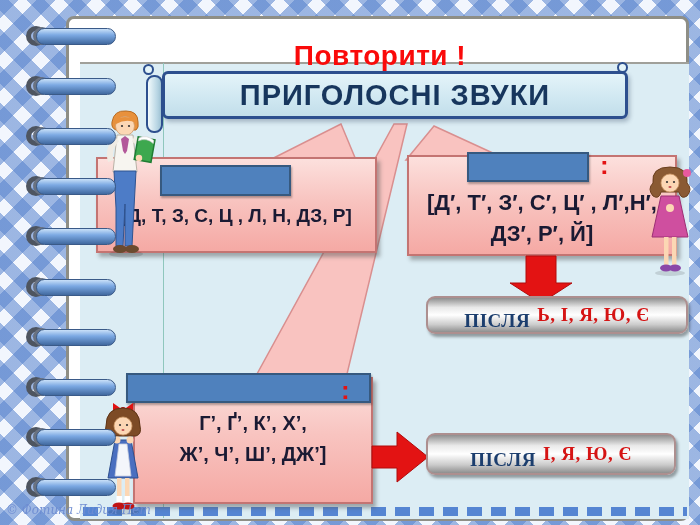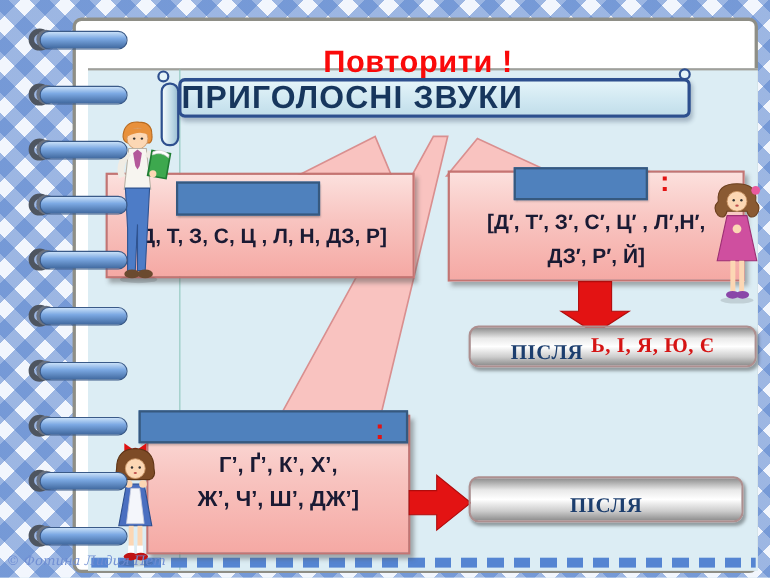--- a/index.html
+++ b/index.html
@@ -18,24 +18,24 @@
   .content{left:80px;top:62px;width:609px;height:457px;background:#dcedf4;
            border-top:2px solid #a0a09a;box-sizing:border-box;z-index:2;}
   .teal-strip{left:81px;top:63px;width:82px;height:455px;z-index:3;
 for              background:repeating-linear-gradient(180deg,#cdeee7 0 2px,#a0dbd0 2px 4px);
               border-right:1px solid #8fc7bd;}
   .dash-border{left:83px;top:507px;width:604px;height:9px;z-index:4;
                background:repeating-linear-gradient(90deg,#5585d2 0 15px, rgba(0,0,0,0) 15px 24px);}
   .heading{left:80px;top:36px;width:600px;height:40px;line-height:40px;text-align:center;
            font-size:28px;font-weight:bold;color:#fa0a0a;z-index:4;letter-spacing:.5px;}
   
-  .banner{left:162px;top:71px;width:466px;height:36px;z-index:6;
+  .banner{left:162px;top:71px;width:466px;height:48px;z-index:6;
           background:linear-gradient(180deg,#e4f4f9 0%,#cfe7f1 60%,#c2deea 100%);
           border:3px solid #2d4f8e;border-radius:6px;box-sizing:border-box;
-          display:flex;align-items:center;justify-content:flex-start;
+          display:flex;align-items:center;justify-content:center;
           box-shadow:2px 3px 4px rgba(40,60,90,.3);}
   .banner-text{font-size:29px;font-weight:bold;color:#17365d;letter-spacing:1px;}
   .banner-roll{left:146px;top:75px;width:17px;height:58px;z-index:5;
                background:linear-gradient(90deg,#f2fafc 0%,#b9d6e4 70%,#9fc2d4 100%);
                border:2.5px solid #2d4f8e;border-radius:8px;box-sizing:border-box;}
   .curl{width:11px;height:11px;border:2.5px solid #2d4f8e;border-radius:50%;
         background:#e4f4f9;box-sizing:border-box;z-index:7;}
   
   .arrow-layer{left:0;top:0;width:700px;height:525px;z-index:5;}
   .red-layer{left:0;top:0;width:700px;height:525px;z-index:6;pointer-events:none;}
@@ -49,21 +49,21 @@
   
   .cover{background:#4f81bd;border:2px solid #36597f;box-sizing:border-box;z-index:7;
          box-shadow:1px 2px 2px rgba(0,0,0,.3);}
   .cover-hard{left:160px;top:165px;width:131px;height:31px;}
   .cover-soft{left:467px;top:152px;width:122px;height:30px;}
   .cover-semi{left:126px;top:373px;width:245px;height:30px;}
   .red-colon{font-weight:bold;font-size:26px;color:#e31313;z-index:7;line-height:28px;}
   
   .sounds{font-weight:bold;color:#1a1a33;text-align:center;z-index:7;white-space:nowrap;}
   .sounds-hard{left:98px;top:205px;width:277px;font-size:19px;}
-  .sounds-soft{left:409px;top:187px;width:266px;font-size:19px;line-height:31px;}
+  .sounds-soft{left:409px;top:187px;width:266px;font-size:22px;line-height:31px;}
   .sounds-semi{left:135px;top:408px;width:236px;font-size:20px;line-height:31px;}
   
   .rule{background:linear-gradient(180deg,#8f8f8f 0%,#e9e9e9 28%,#ffffff 50%,#cccccc 78%,#8f8f8f 100%);
         border:2px solid #ad8f8f;border-radius:9px;box-sizing:border-box;z-index:6;
         display:flex;align-items:center;justify-content:center;gap:7px;
         font-family:"Liberation Serif",serif;font-weight:bold;font-size:19px;
         box-shadow:2px 3px 3px rgba(0,0,0,.35);letter-spacing:.5px;}
   .rule1{left:426px;top:296px;width:262px;height:38px;}
   .rule2{left:426px;top:433px;width:250px;height:42px;}
   .rule .prefix{color:#1c3e6e;margin-top:12px;}
@@ -128,20 +128,21 @@
   <polygon points="526,256 556,256 556,283 572,283 541,303 510,283 526,283" fill="#e31313" stroke="#b00c0c" stroke-width="1"></polygon>
   <polygon points="372,446 397,446 397,432 428,457 397,482 397,468 372,468" fill="#e31313" stroke="#b00c0c" stroke-width="1"></polygon>
 </svg>
 
 <div class="abs rule rule1">
   <span class="prefix">ПІСЛЯ</span>
   <span class="letters">Ь, І, Я, Ю, Є</span>
 </div>
 <div class="abs rule rule2">
   <span class="prefix">ПІСЛЯ</span>
+  <span class="letters">І, Я, Ю, Є</span>
 </div>
 
 <svg class="abs character" style="left:92px;top:108px;" width="66" height="150" viewBox="0 0 66 150">
   <ellipse cx="34" cy="146" rx="17" ry="3.5" fill="rgba(0,0,0,0.12)"></ellipse>
   <path d="M20 14 Q22 2 34 3 Q46 3 46 14 Q47 20 44 22 L24 22 Q19 20 20 14 Z" fill="#e8913c" stroke="#b96b20"></path>
   <circle cx="33" cy="18" r="9.5" fill="#fcd7b4" stroke="#cf9a6a" stroke-width="0.8"></circle>
   <path d="M23 13 Q29 6 44 11 L44 15 Q35 10 24 16 Z" fill="#e8913c"></path>
   <circle cx="30" cy="18" r="1.1" fill="#333"></circle>
     <circle cx="37" cy="18" r="1.1" fill="#333"></circle>
   <path d="M25 27 L41 27 L45 64 L21 64 Z" fill="#f7f5f0" stroke="#b9b2a6"></path>

